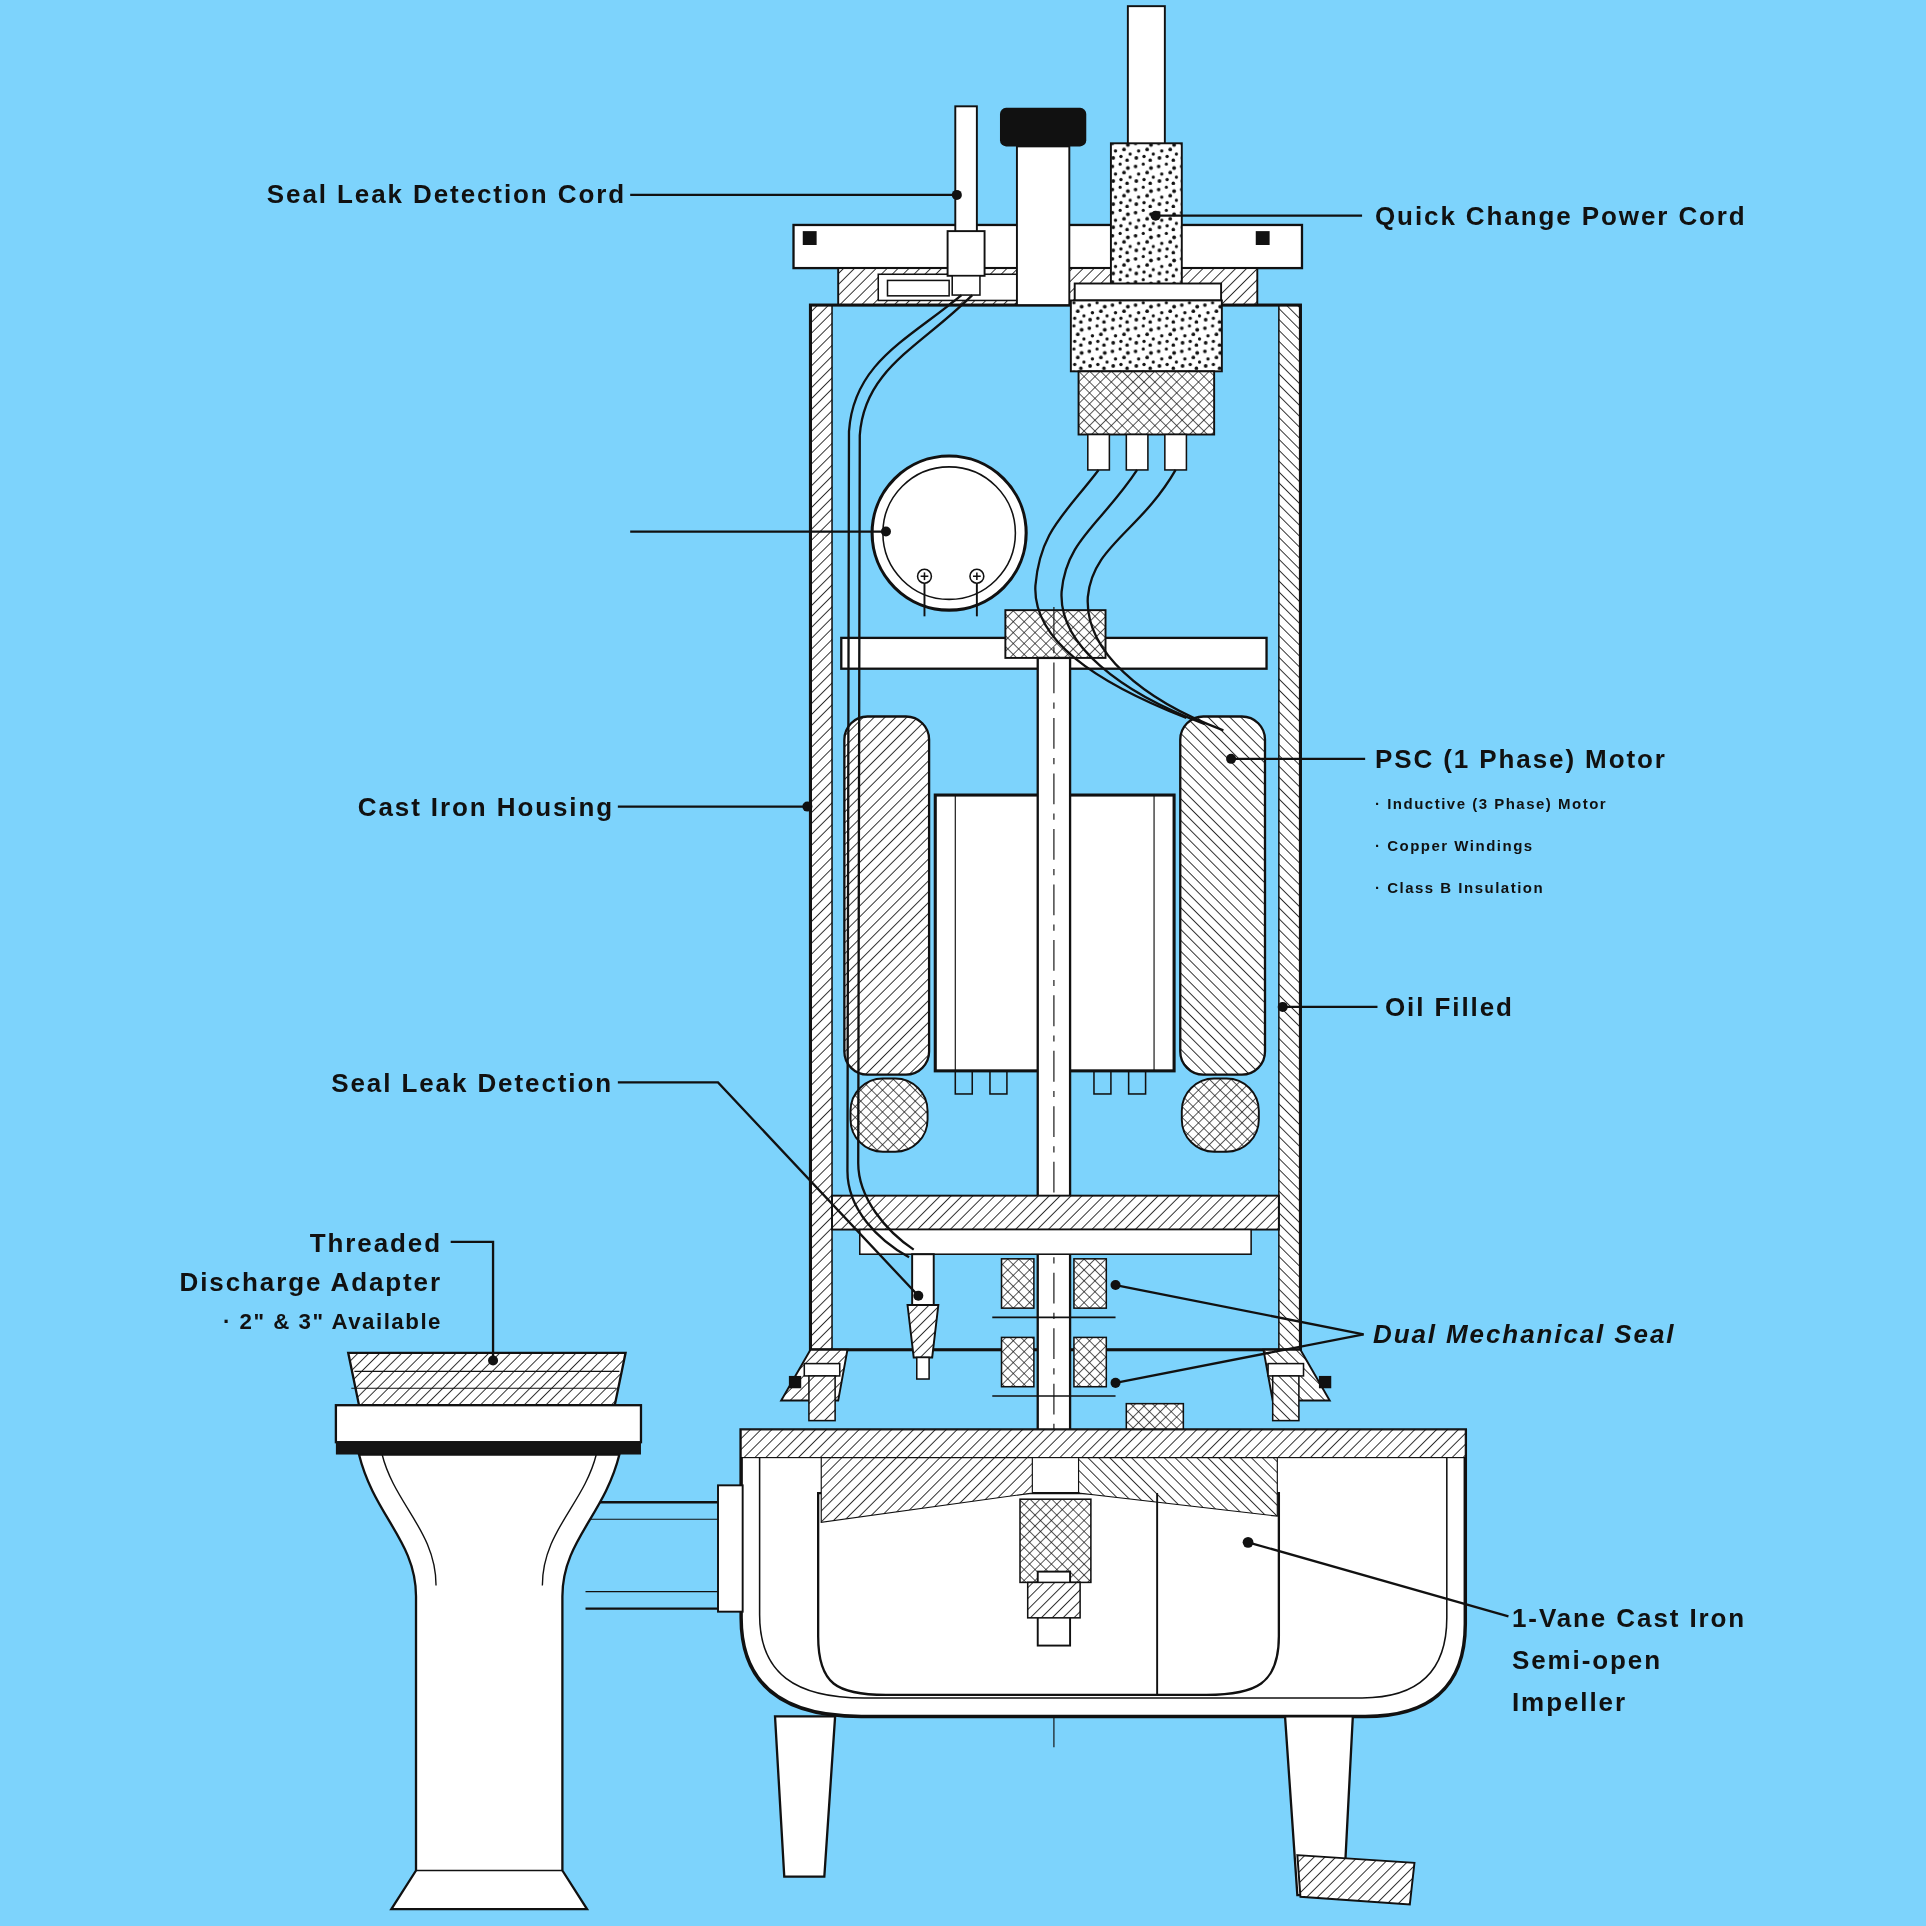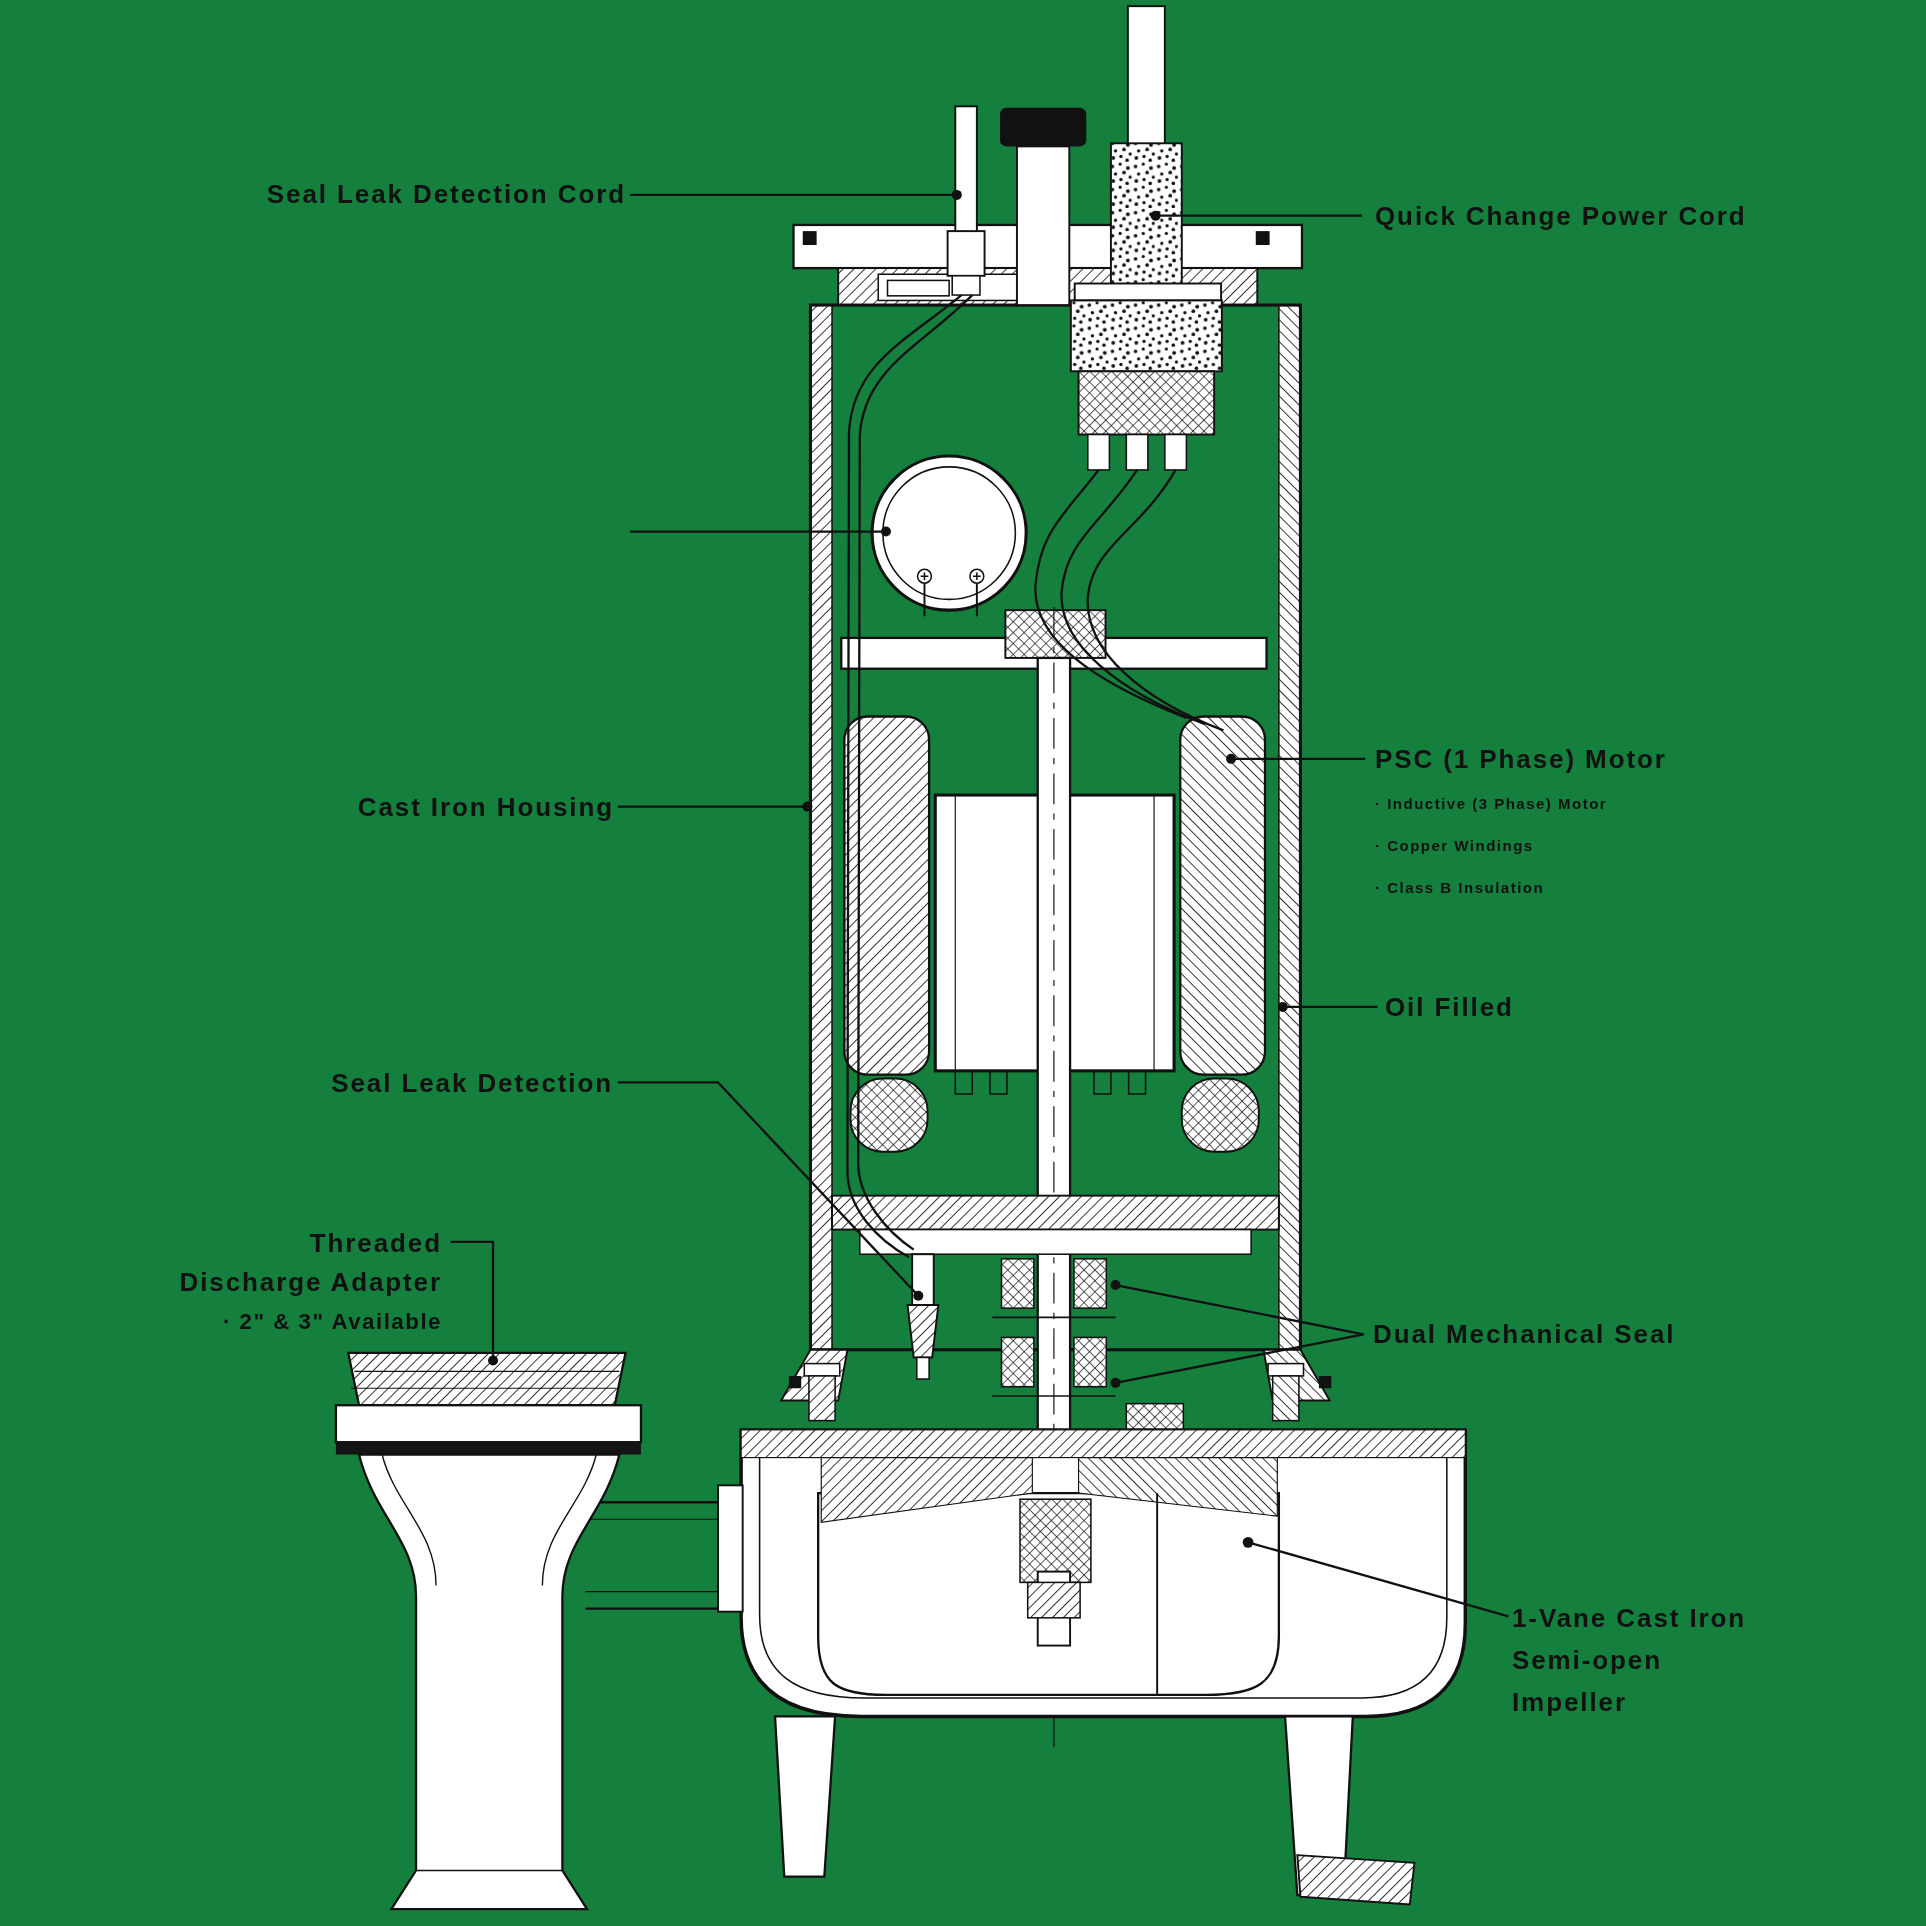--- a/index.html
+++ b/index.html
@@ -1,34 +1,34 @@
 <!DOCTYPE html>
 <html style="font-size:12.3px"><head>
 <meta charset="utf-8">
 <style>
   html,body{margin:0;padding:0;background:#ffffff;}
-  #canvas{position:relative;width:1926px;height:1926px;background:#15803d;overflow:hidden;
+  #canvas{position:relative;width:1926px;height:1926px;background:#7dd3fc;overflow:hidden;
           font-family:"Liberation Sans", sans-serif;}
   #drawing{position:absolute;left:0;top:0;}
   .callout{position:absolute;font-weight:700;font-size:26px;line-height:37px;
            letter-spacing:1.9px;color:#111;white-space:nowrap;}
   .callout .sub{display:block;font-size:15px;line-height:42px;letter-spacing:1.5px;}
   .r{text-align:right;}
   #c1{left:247px;top:176px;width:379px;}
   #c2{left:1375px;top:198px;}
   #c3{left:223px;top:513px;width:401px;line-height:40px;}
   #c4{left:223px;top:789px;width:391px;}
   #c5{left:1375px;top:741px;}
   #c5 .bullets{margin-top:4.6px;}
   #c6{left:1385px;top:989px;}
   #c7{left:222px;top:1065px;width:391px;}
   #c8{left:177px;top:1224px;width:265px;line-height:39px;}
   #c8 .sub{font-size:22.3px;line-height:39px;}
   #c10{left:1512px;top:1597px;line-height:42px;}
-  #c9{left:1373px;top:1316px;}
+  #c9{left:1373px;top:1316px;font-style:italic;}
 </style>
 </head>
 <body>
 
 <div id="canvas">
 
   <svg id="drawing" width="1926" height="1926" viewBox="0 0 2500 2500">
     <defs>
       <pattern id="hatch" width="10" height="10" patternUnits="userSpaceOnUse" patternTransform="rotate(45)">
         <rect width="10" height="10" fill="#ffffff"></rect>

